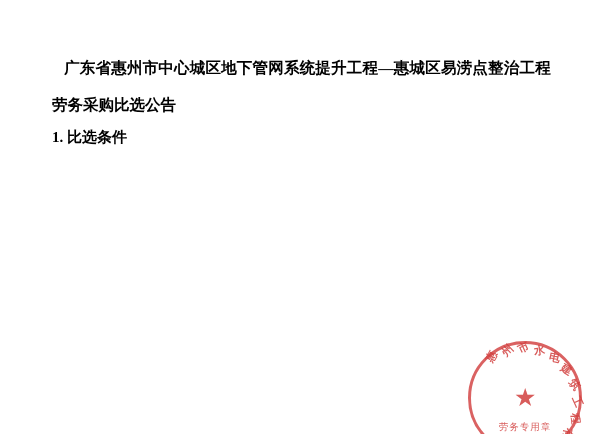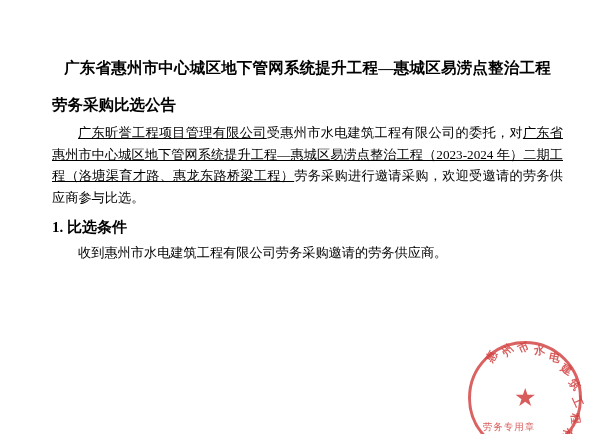--- a/index.html
+++ b/index.html
@@ -124,21 +124,21 @@
     font-weight: bold;
     font-family: "Liberation Serif", serif;
   }
   .seal-text span {
     position: absolute;
     transform-origin: center center;
     white-space: nowrap;
   }
   .seal-bottom {
     position: absolute;
-    left: 2px;
+    left: 18px;
     top: 80px;
     width: 78px;
     text-align: center;
     font-size: 9.5px;
     color: #d2403f;
     opacity: 0.85;
     letter-spacing: 1px;
   }
 </style>
 </head>
@@ -146,30 +146,26 @@
 
 <div class="page">
 
   <div class="doc-title">
     <span class="tline">广东省惠州市中心城区地下管网系统提升工程—惠城区易涝点整治工程</span>
   </div>
 
   <div class="doc-subtitle">劳务采购比选公告</div>
 
 
-  <div class="para indent">
-    <span class="u">广东昕誉工程项目管理有限公司</span><span>受惠州市水电建筑工程有限公司的委托，对</span><span class="u">广东省惠州市中心城区地下管网系统提升工程—惠城区易涝点整治工程（2023-2024 年）二期工程（洛塘渠育才路、惠龙东路桥梁工程）</span><span>劳务采购进行邀请采购，欢迎受邀请的劳务供应商参与比选。</span>
-  </div>
 
   <div class="section-head">
     <span class="num">1.</span>
     <span>比选条件</span>
   </div>
 
-  <div class="sub-para">收到惠州市水电建筑工程有限公司劳务采购邀请的劳务供应商。</div>
 
 
 
 
   <div class="seal">
     <div class="seal-ring"></div>
     <div class="seal-star">★</div>
     <div class="seal-text">
       <span style="left:18px;  top:8px;  transform:rotate(-62deg);">惠</span>
       <span style="left:34px;  top:2px;  transform:rotate(-44deg);">州</span>

